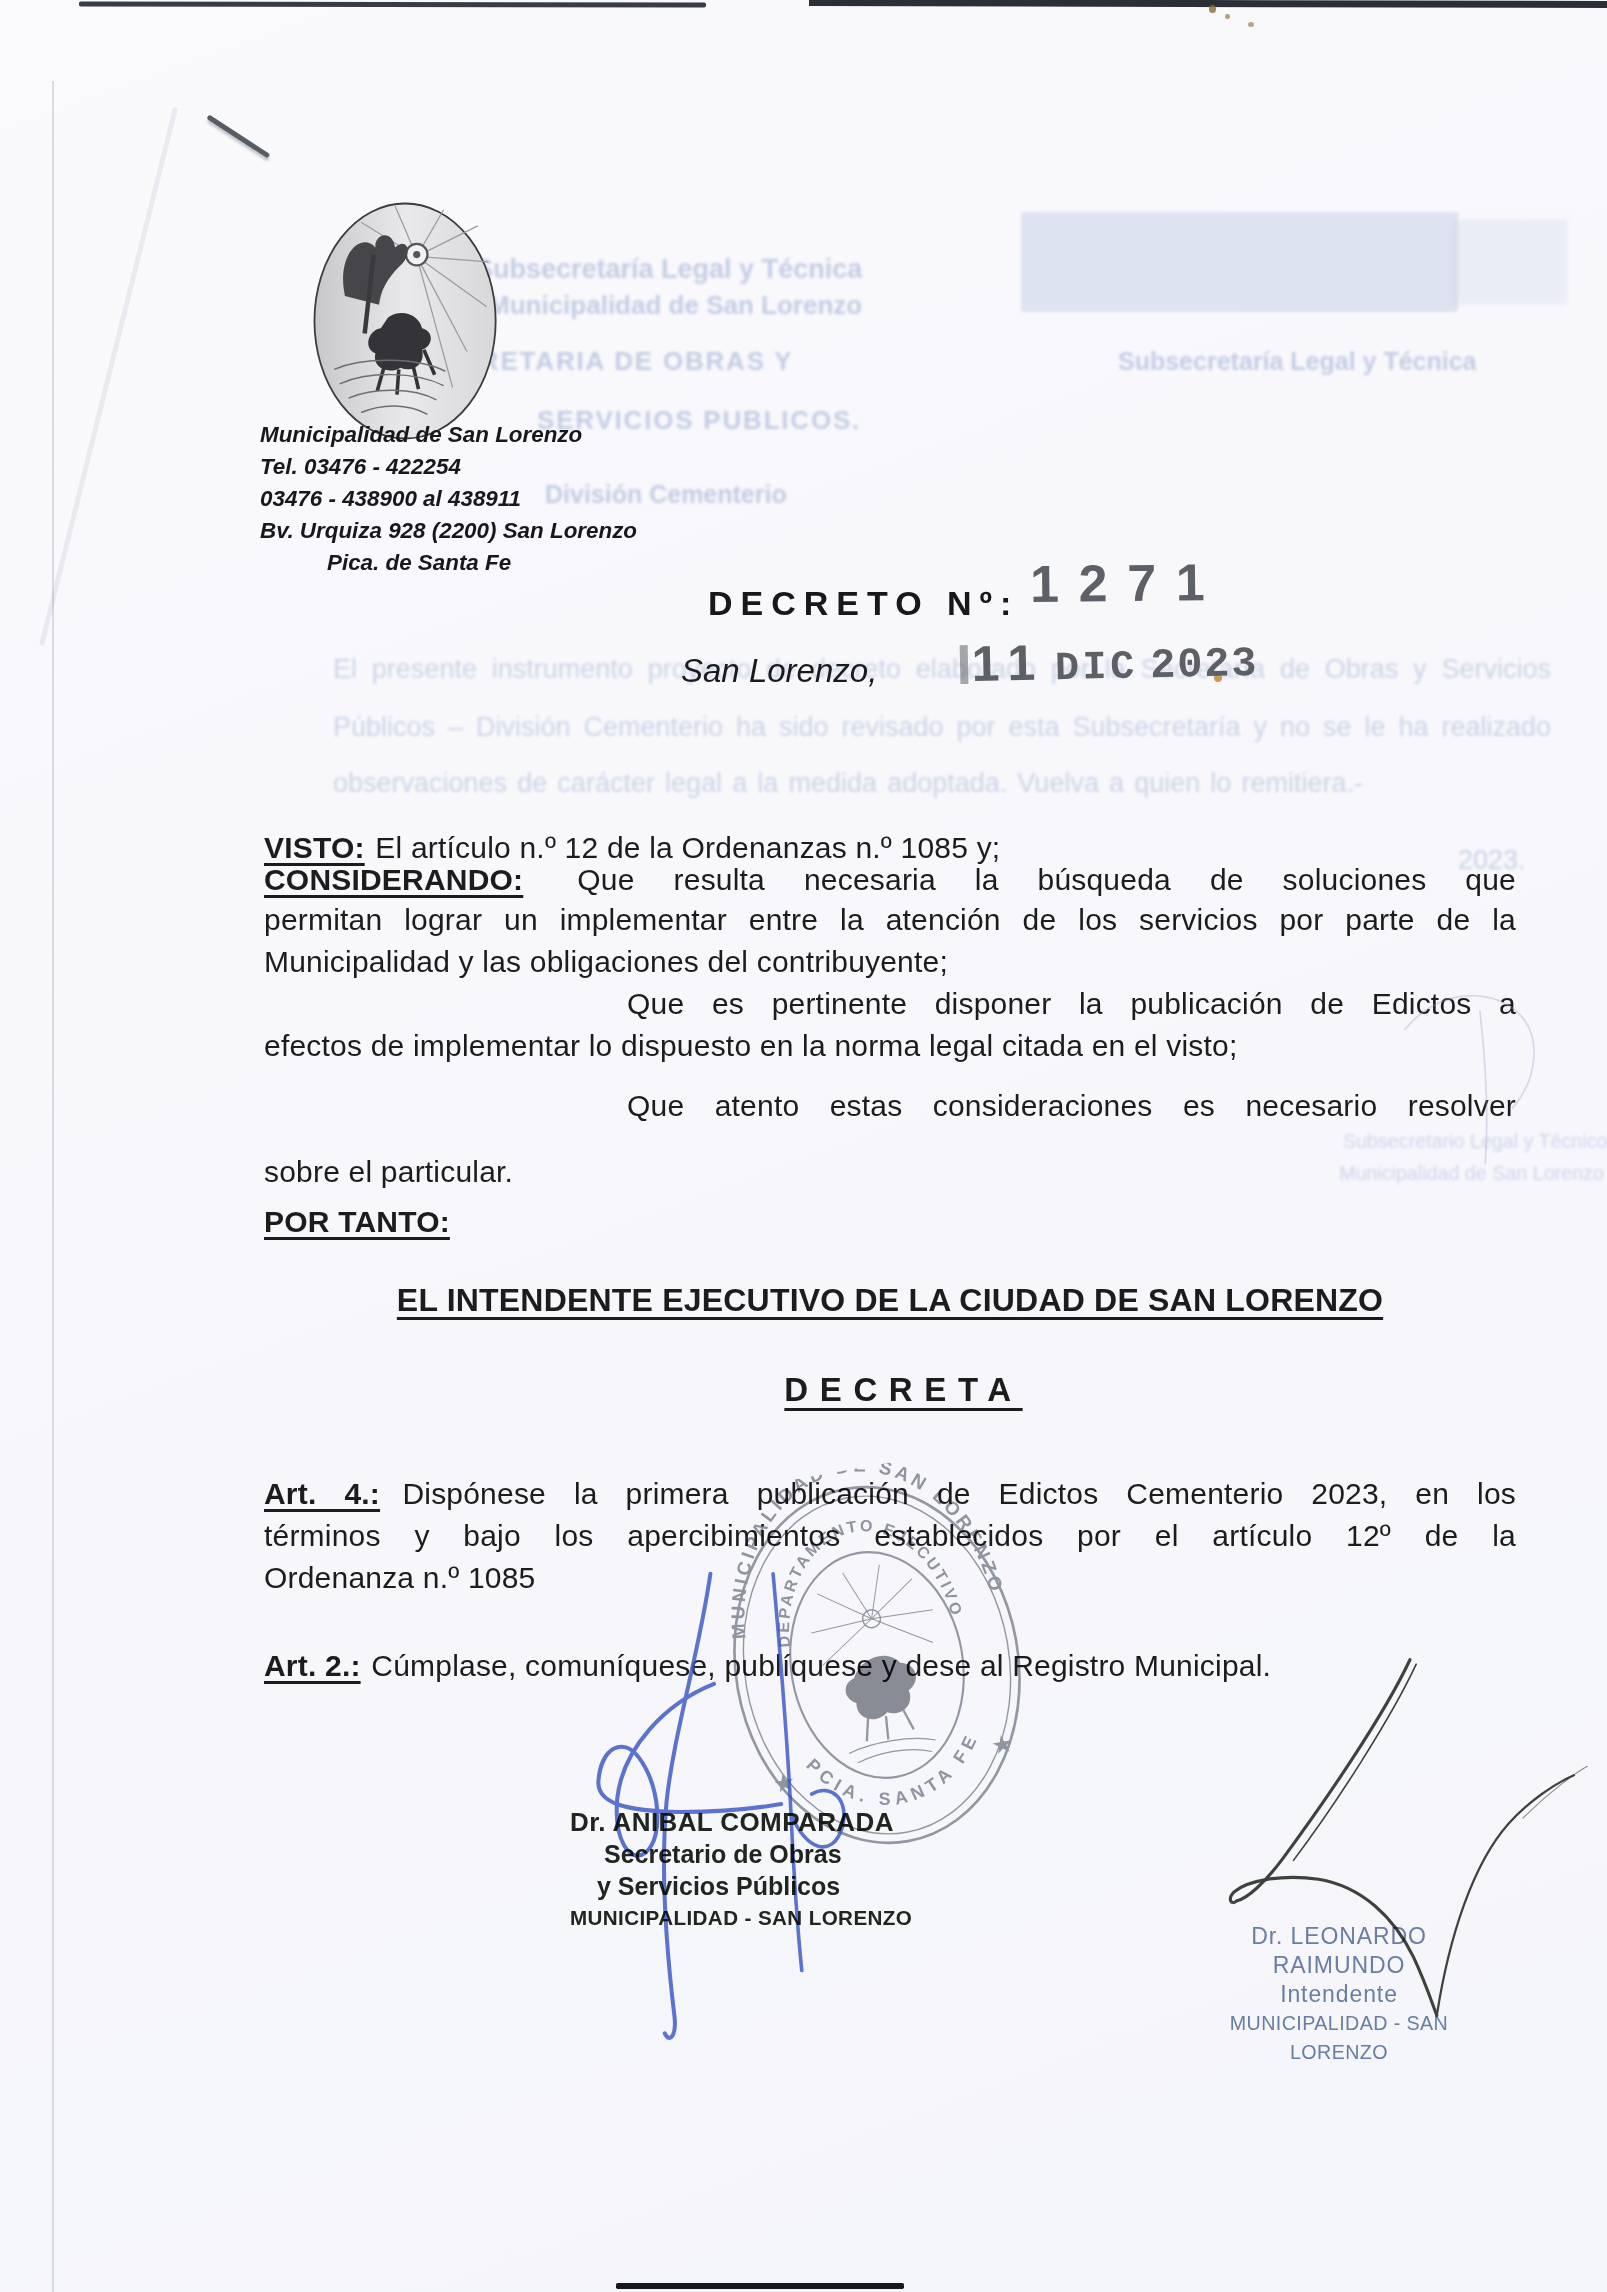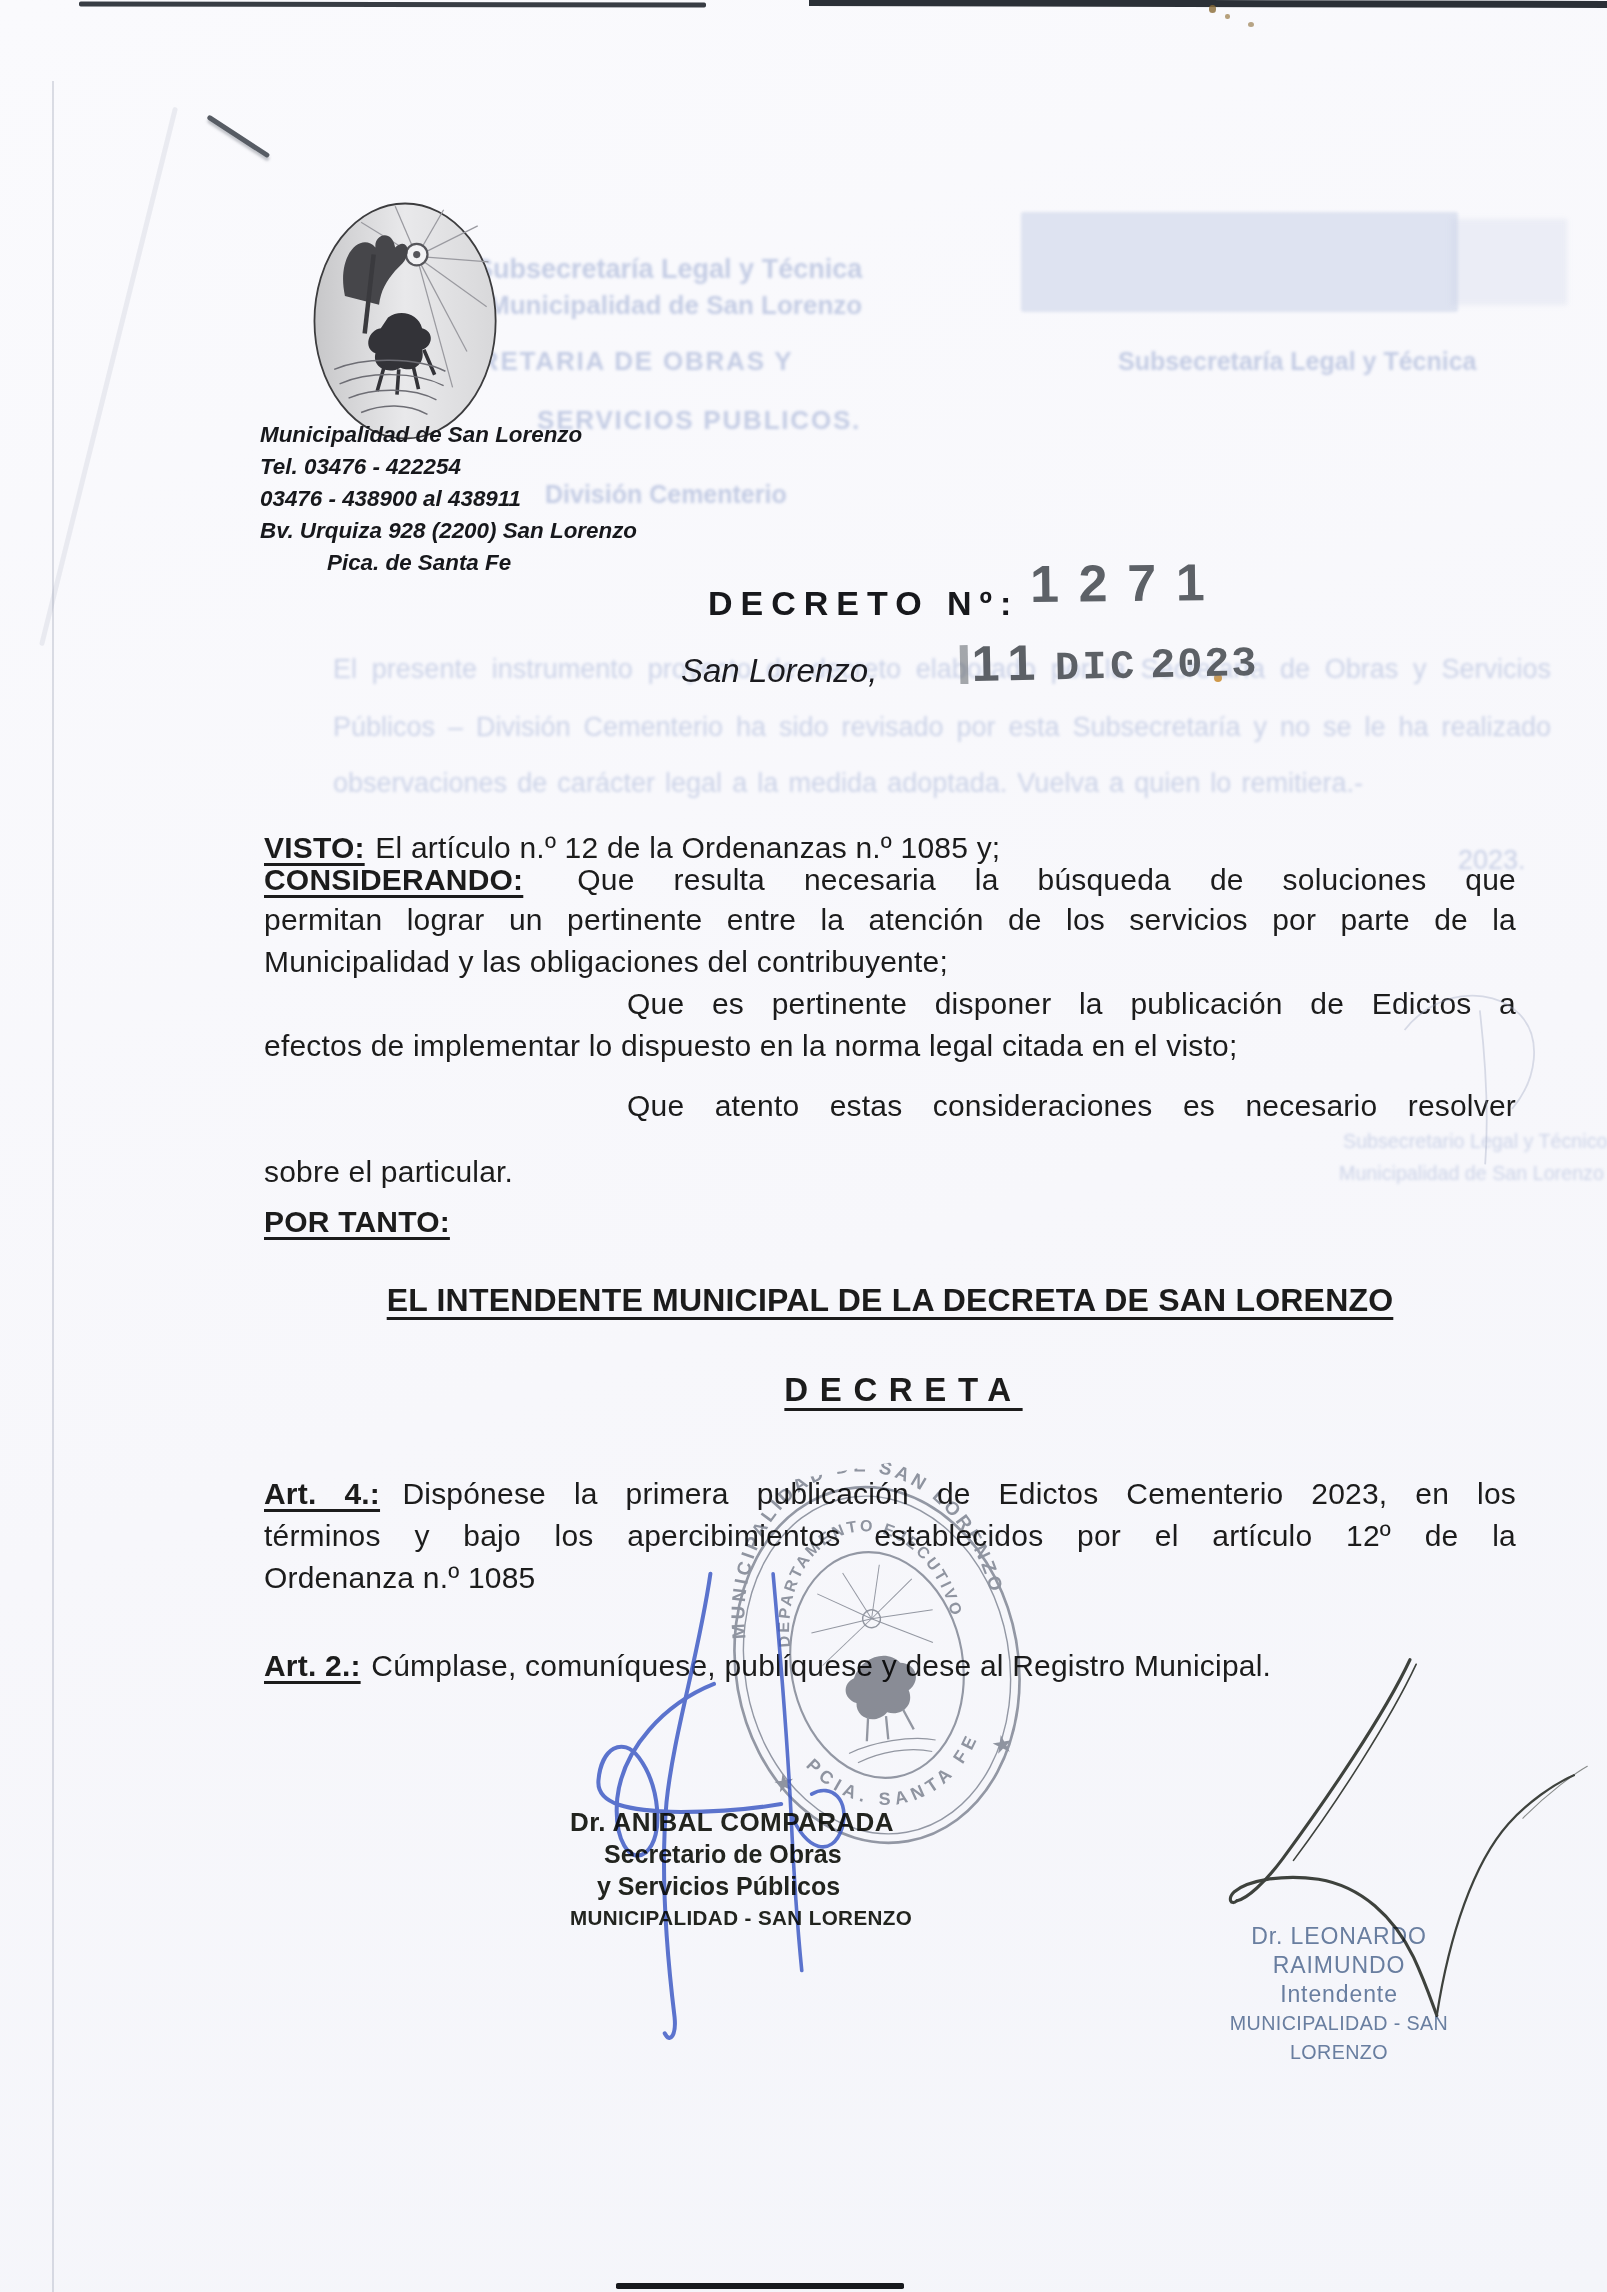--- a/index.html
+++ b/index.html
@@ -165,33 +165,33 @@
     <span class="yy">2023</span>
   </div>
 
   <div class="bl y-visto">
     <span class="lbl">VISTO:</span><span class="sp12"></span><span>El artículo n.º 12 de la Ordenanzas  n.º 1085 y;</span>
   </div>
 
   <div class="bl just y-c1">
     <span class="lbl">CONSIDERANDO:</span><span class="sp60"></span><span>Que resulta necesaria la búsqueda de soluciones que</span>
   </div>
-  <div class="bl just y-c2">permitan lograr un pertinente entre la atención de los servicios por parte de la</div>
+  <div class="bl just y-c2">permitan lograr un implementar entre la atención de los servicios por parte de la</div>
   <div class="bl y-c3">Municipalidad y las obligaciones del contribuyente;</div>
   <div class="bl just ind405 y-c4">Que es pertinente disponer  la publicación de Edictos  a</div>
   <div class="bl y-c5">efectos  de implementar lo dispuesto en la norma legal citada en el visto;</div>
   <div class="bl just ind405 y-c6">Que atento estas consideraciones es necesario resolver</div>
   <div class="bl y-c7">sobre el particular.</div>
 
   <div class="bl y-pt">
     <span class="lbl">POR TANTO:</span>
   </div>
 
   <div class="bl y-int">
-    <span>EL INTENDENTE MUNICIPAL DE LA DECRETA DE SAN LORENZO</span>
+    <span>EL INTENDENTE EJECUTIVO DE LA CIUDAD DE SAN LORENZO</span>
   </div>
   <div class="bl y-dec">
     <span>DECRETA</span>
   </div>
 
   <div class="bl just y-a1">
     <span class="lbl">Art. 4.:</span><span class="sp25"></span><span>Dispónese la primera publicación de Edictos Cementerio 2023, en los</span>
   </div>
   <div class="bl just y-a2">términos y bajo los apercibimientos  establecidos por el artículo 12º de la</div>
   <div class="bl y-a3">Ordenanza n.º 1085</div>

